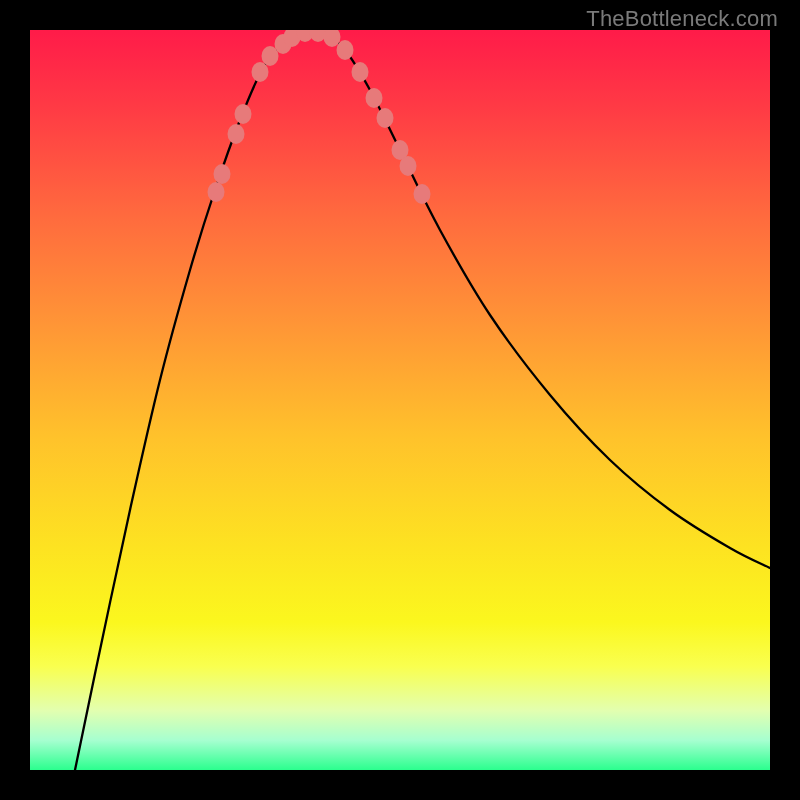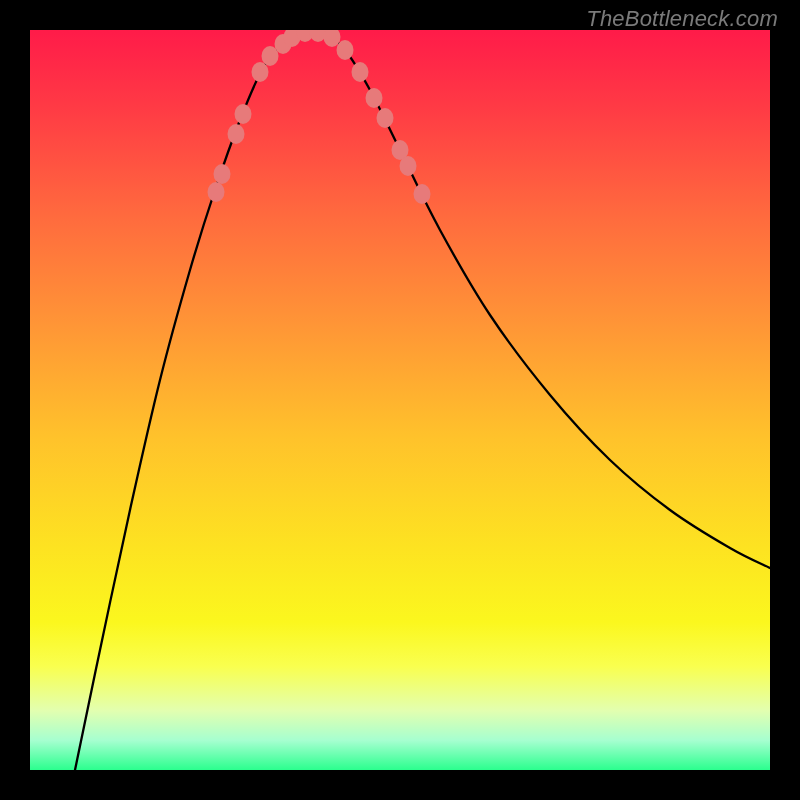--- a/index.html
+++ b/index.html
@@ -20,21 +20,20 @@
   }
   .watermark {
     position: absolute;
     right: 22px;
     top: 6px;
     font-family: Arial, Helvetica, sans-serif;
     font-size: 22px;
     color: #7a7a7a;
     font-weight: 500;
     letter-spacing: 0.2px;
-    font-style: italic;
   }
   svg {
     position: absolute;
     left: 0;
     top: 0;
   }
 </style>
 </head>
 <body>
 

